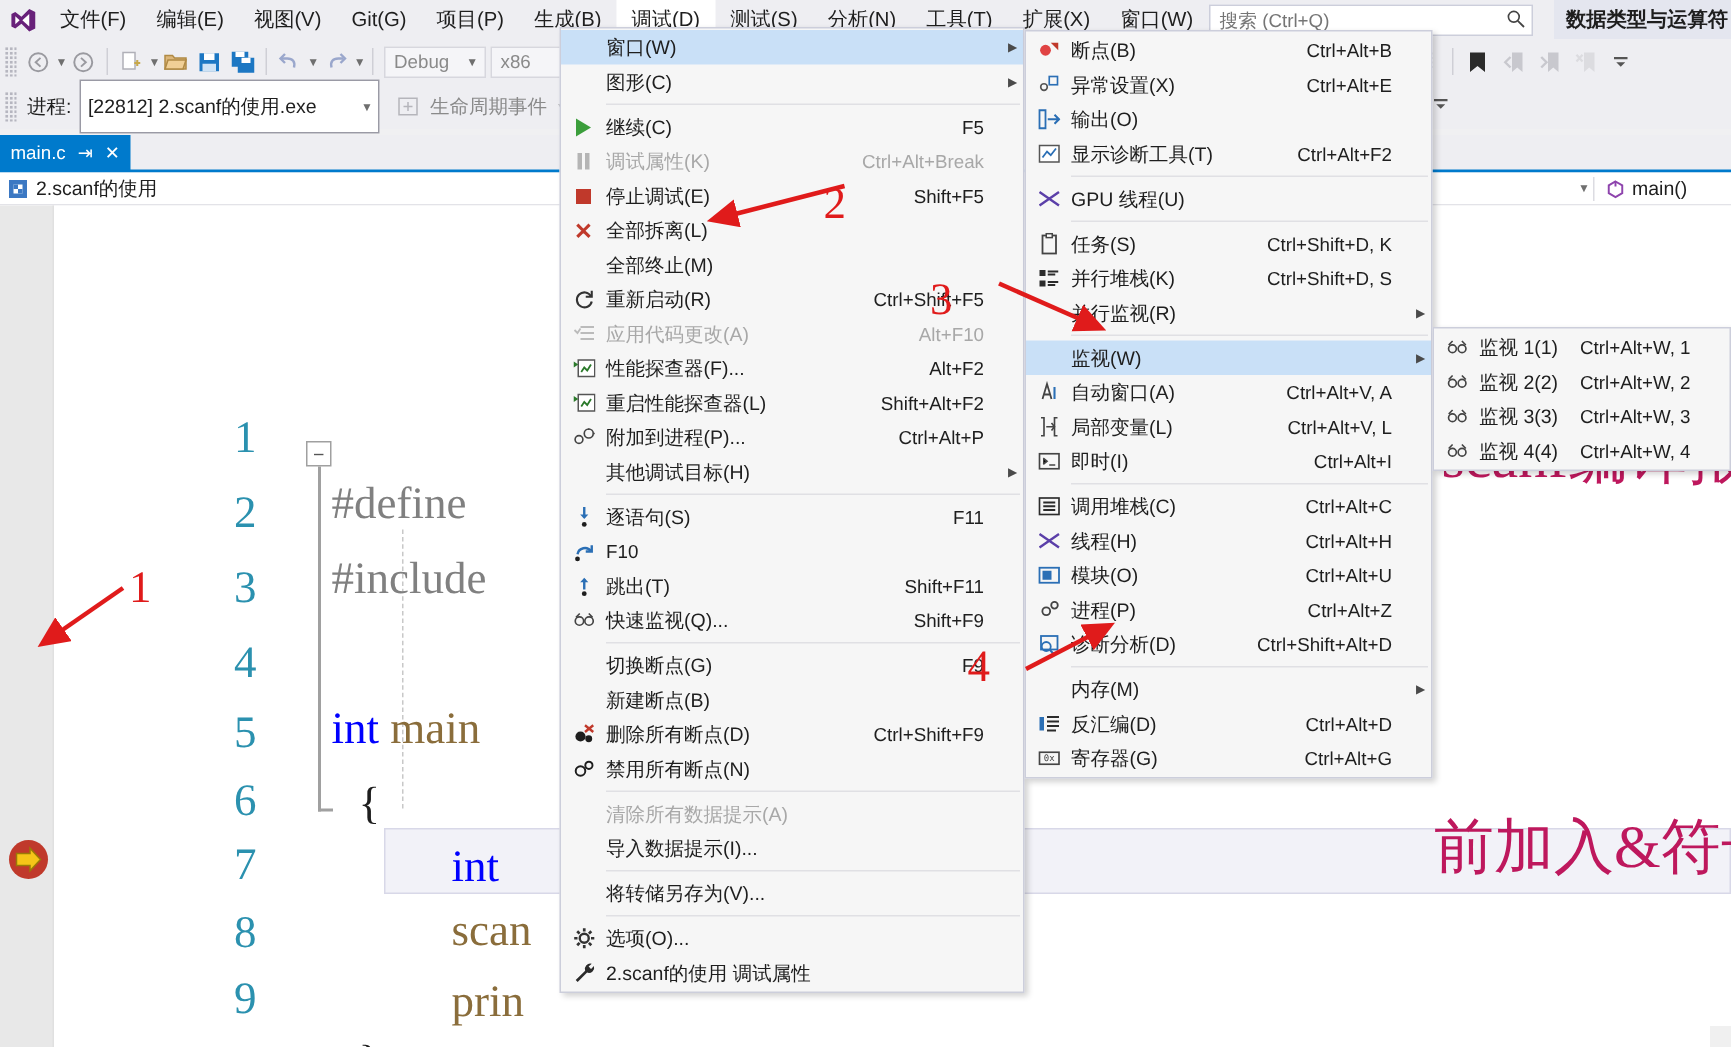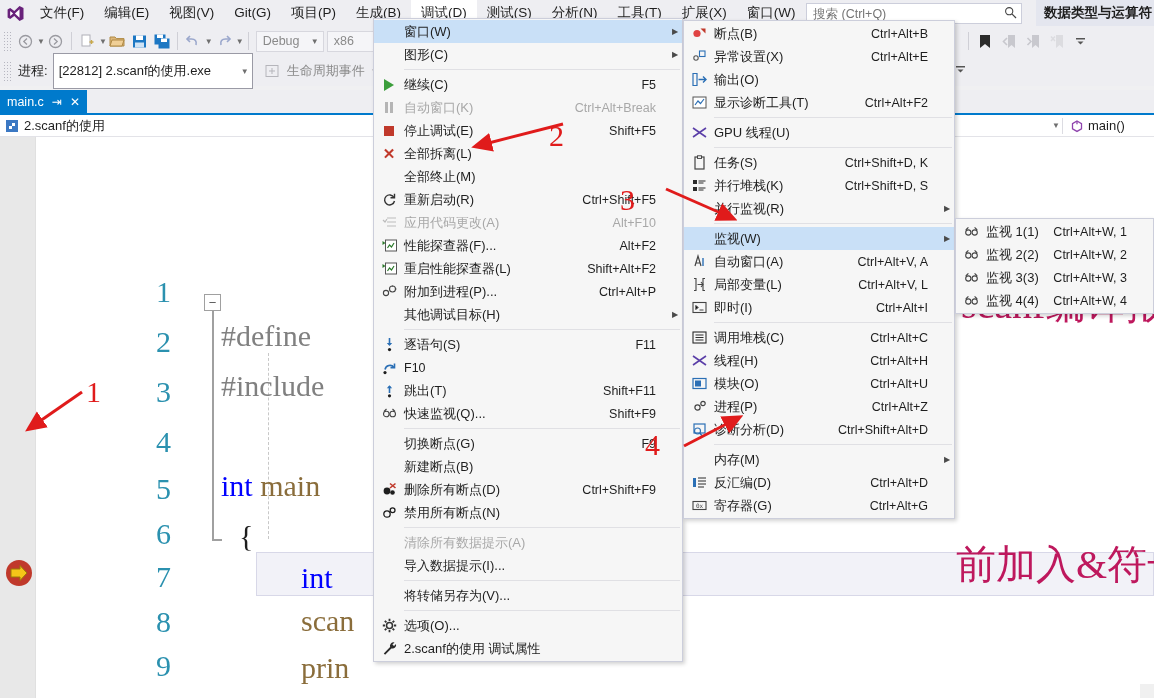--- a/index.html
+++ b/index.html
@@ -400,21 +400,21 @@
         <span class="mi-short">F5</span>
         <span class="mi-arrow"></span>
       </div>
       <div class="mi disabled">
         <span class="mi-ico">
           <div class="pause-ico">
             <i></i>
             <i></i>
           </div>
         </span>
-        <span class="mi-label">自动窗口(K)</span>
+        <span class="mi-label">调试属性(K)</span>
         <span class="mi-short">Ctrl+Alt+Break</span>
         <span class="mi-arrow"></span>
       </div>
       <div class="mi">
         <span class="mi-ico">
           <div class="sq-stop"></div>
         </span>
         <span class="mi-label">停止调试(E)</span>
         <span class="mi-short">Shift+F5</span>
         <span class="mi-arrow"></span>

